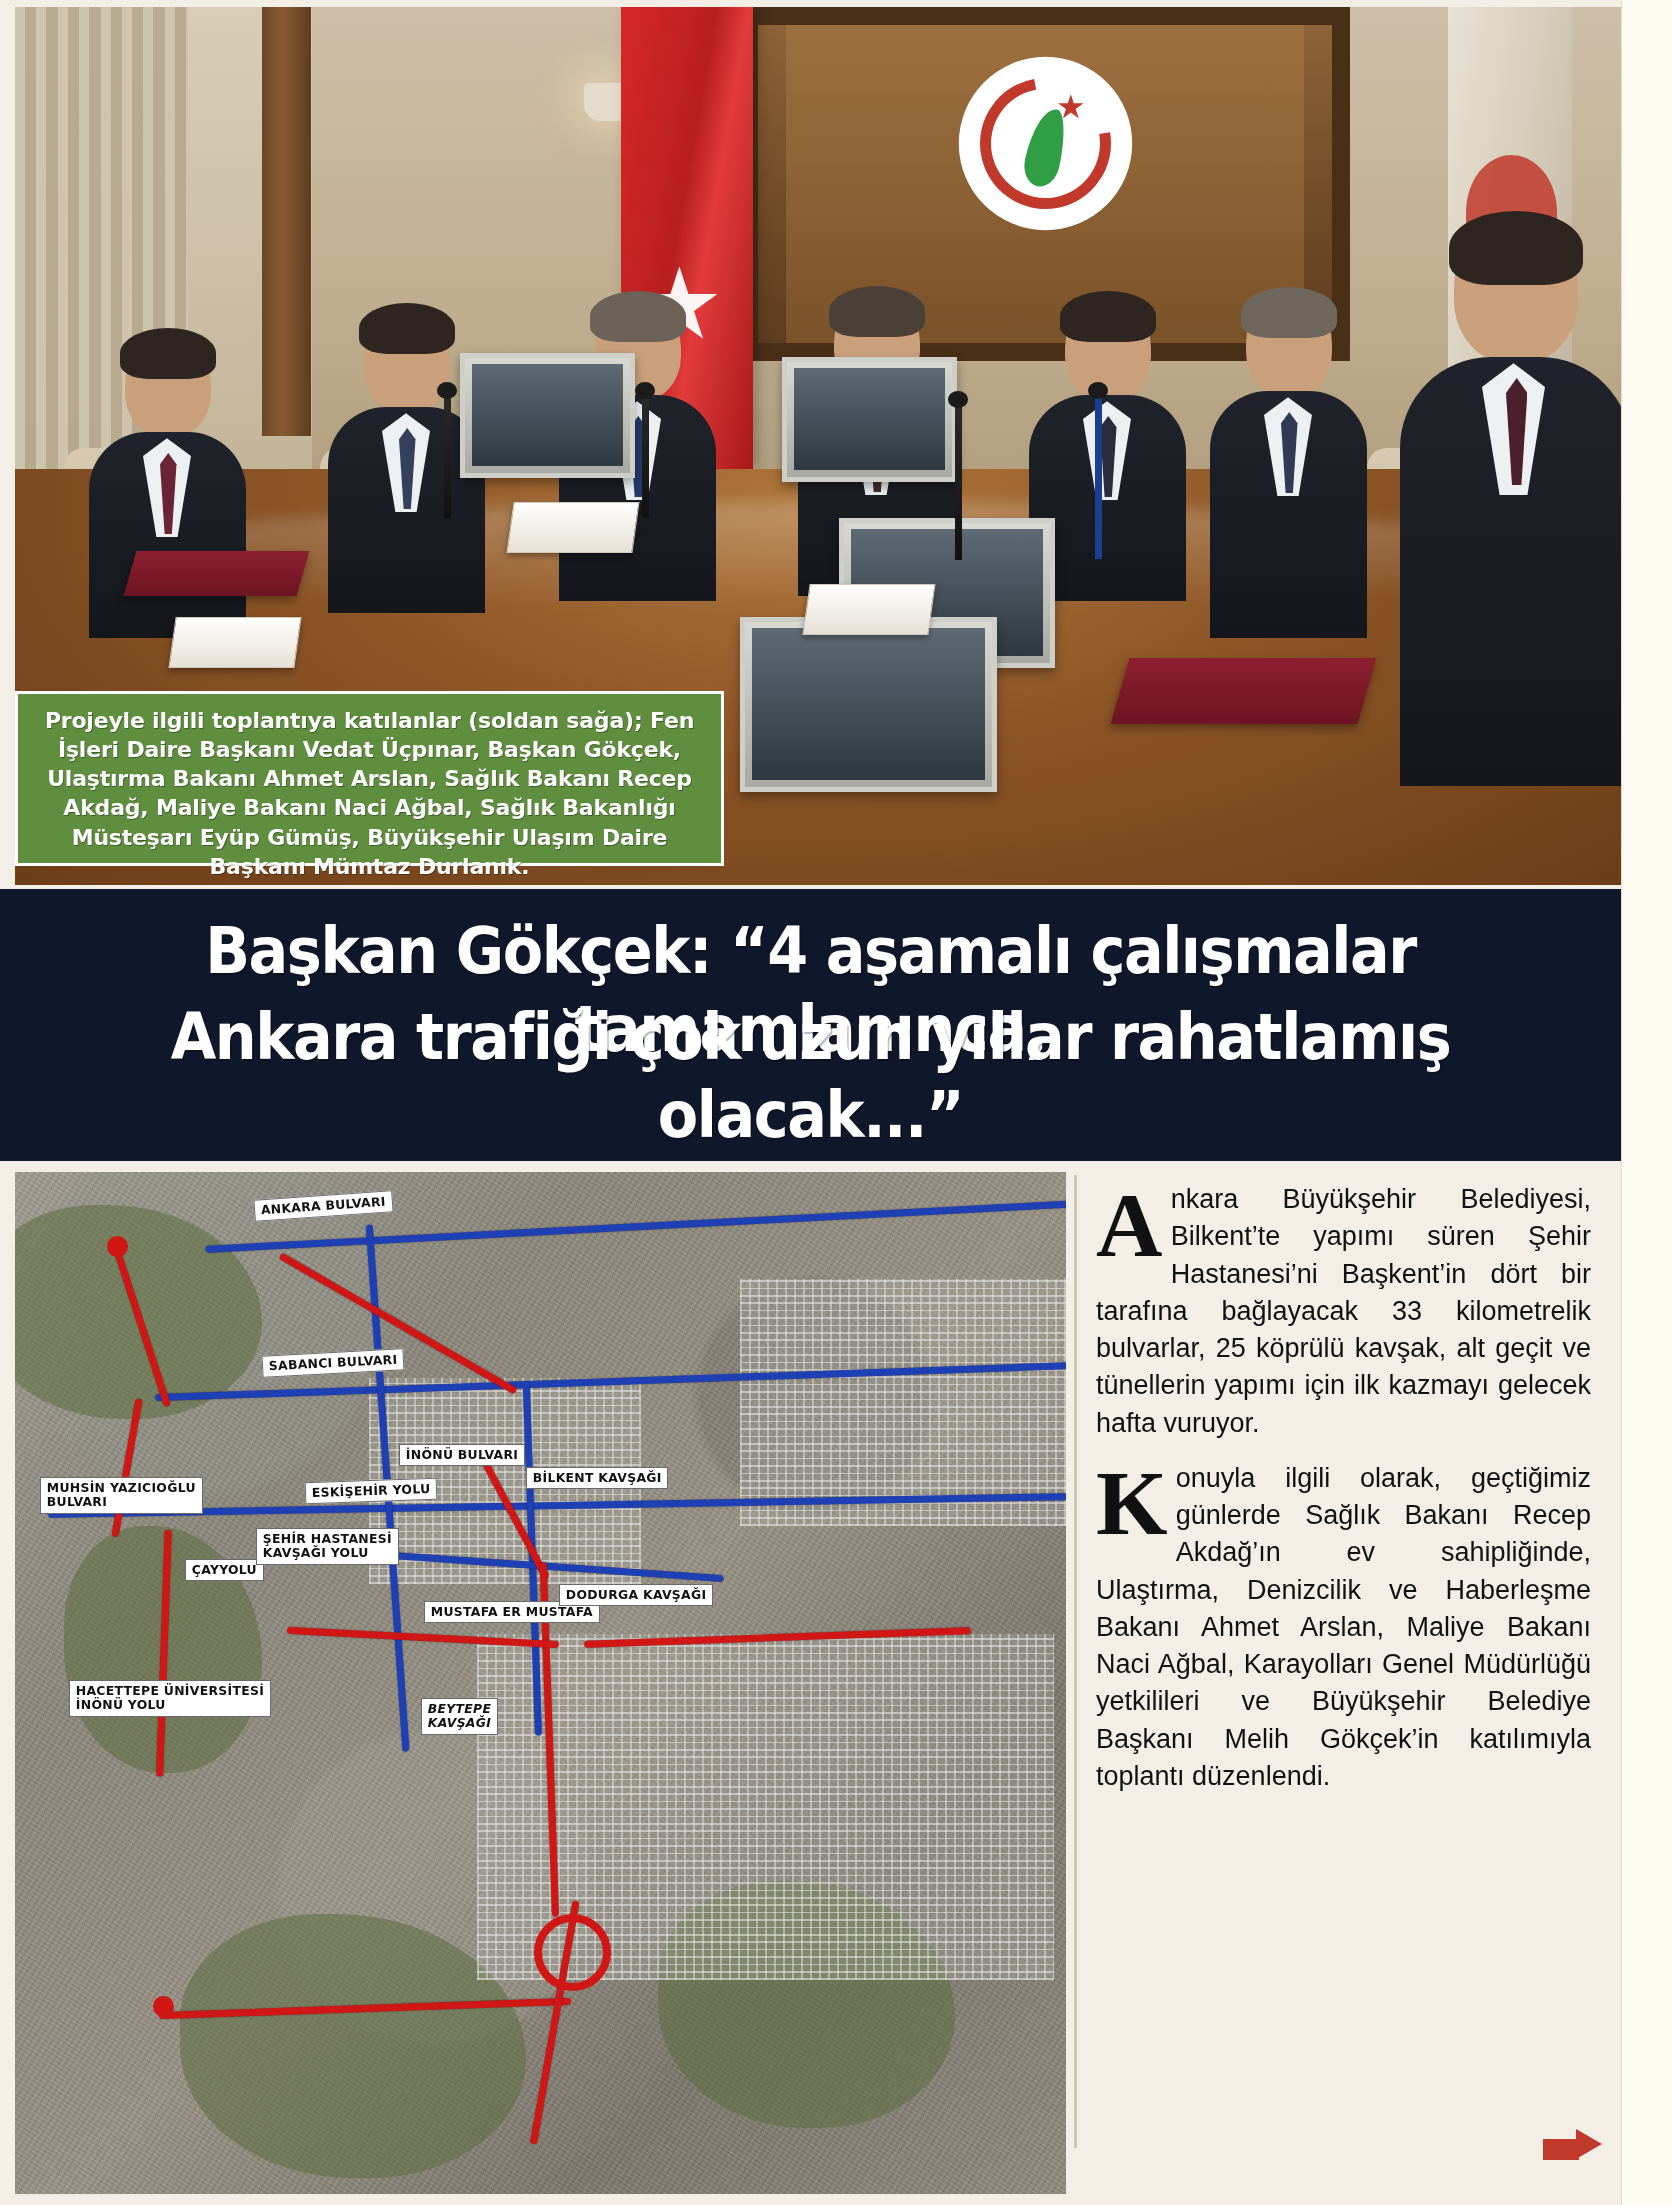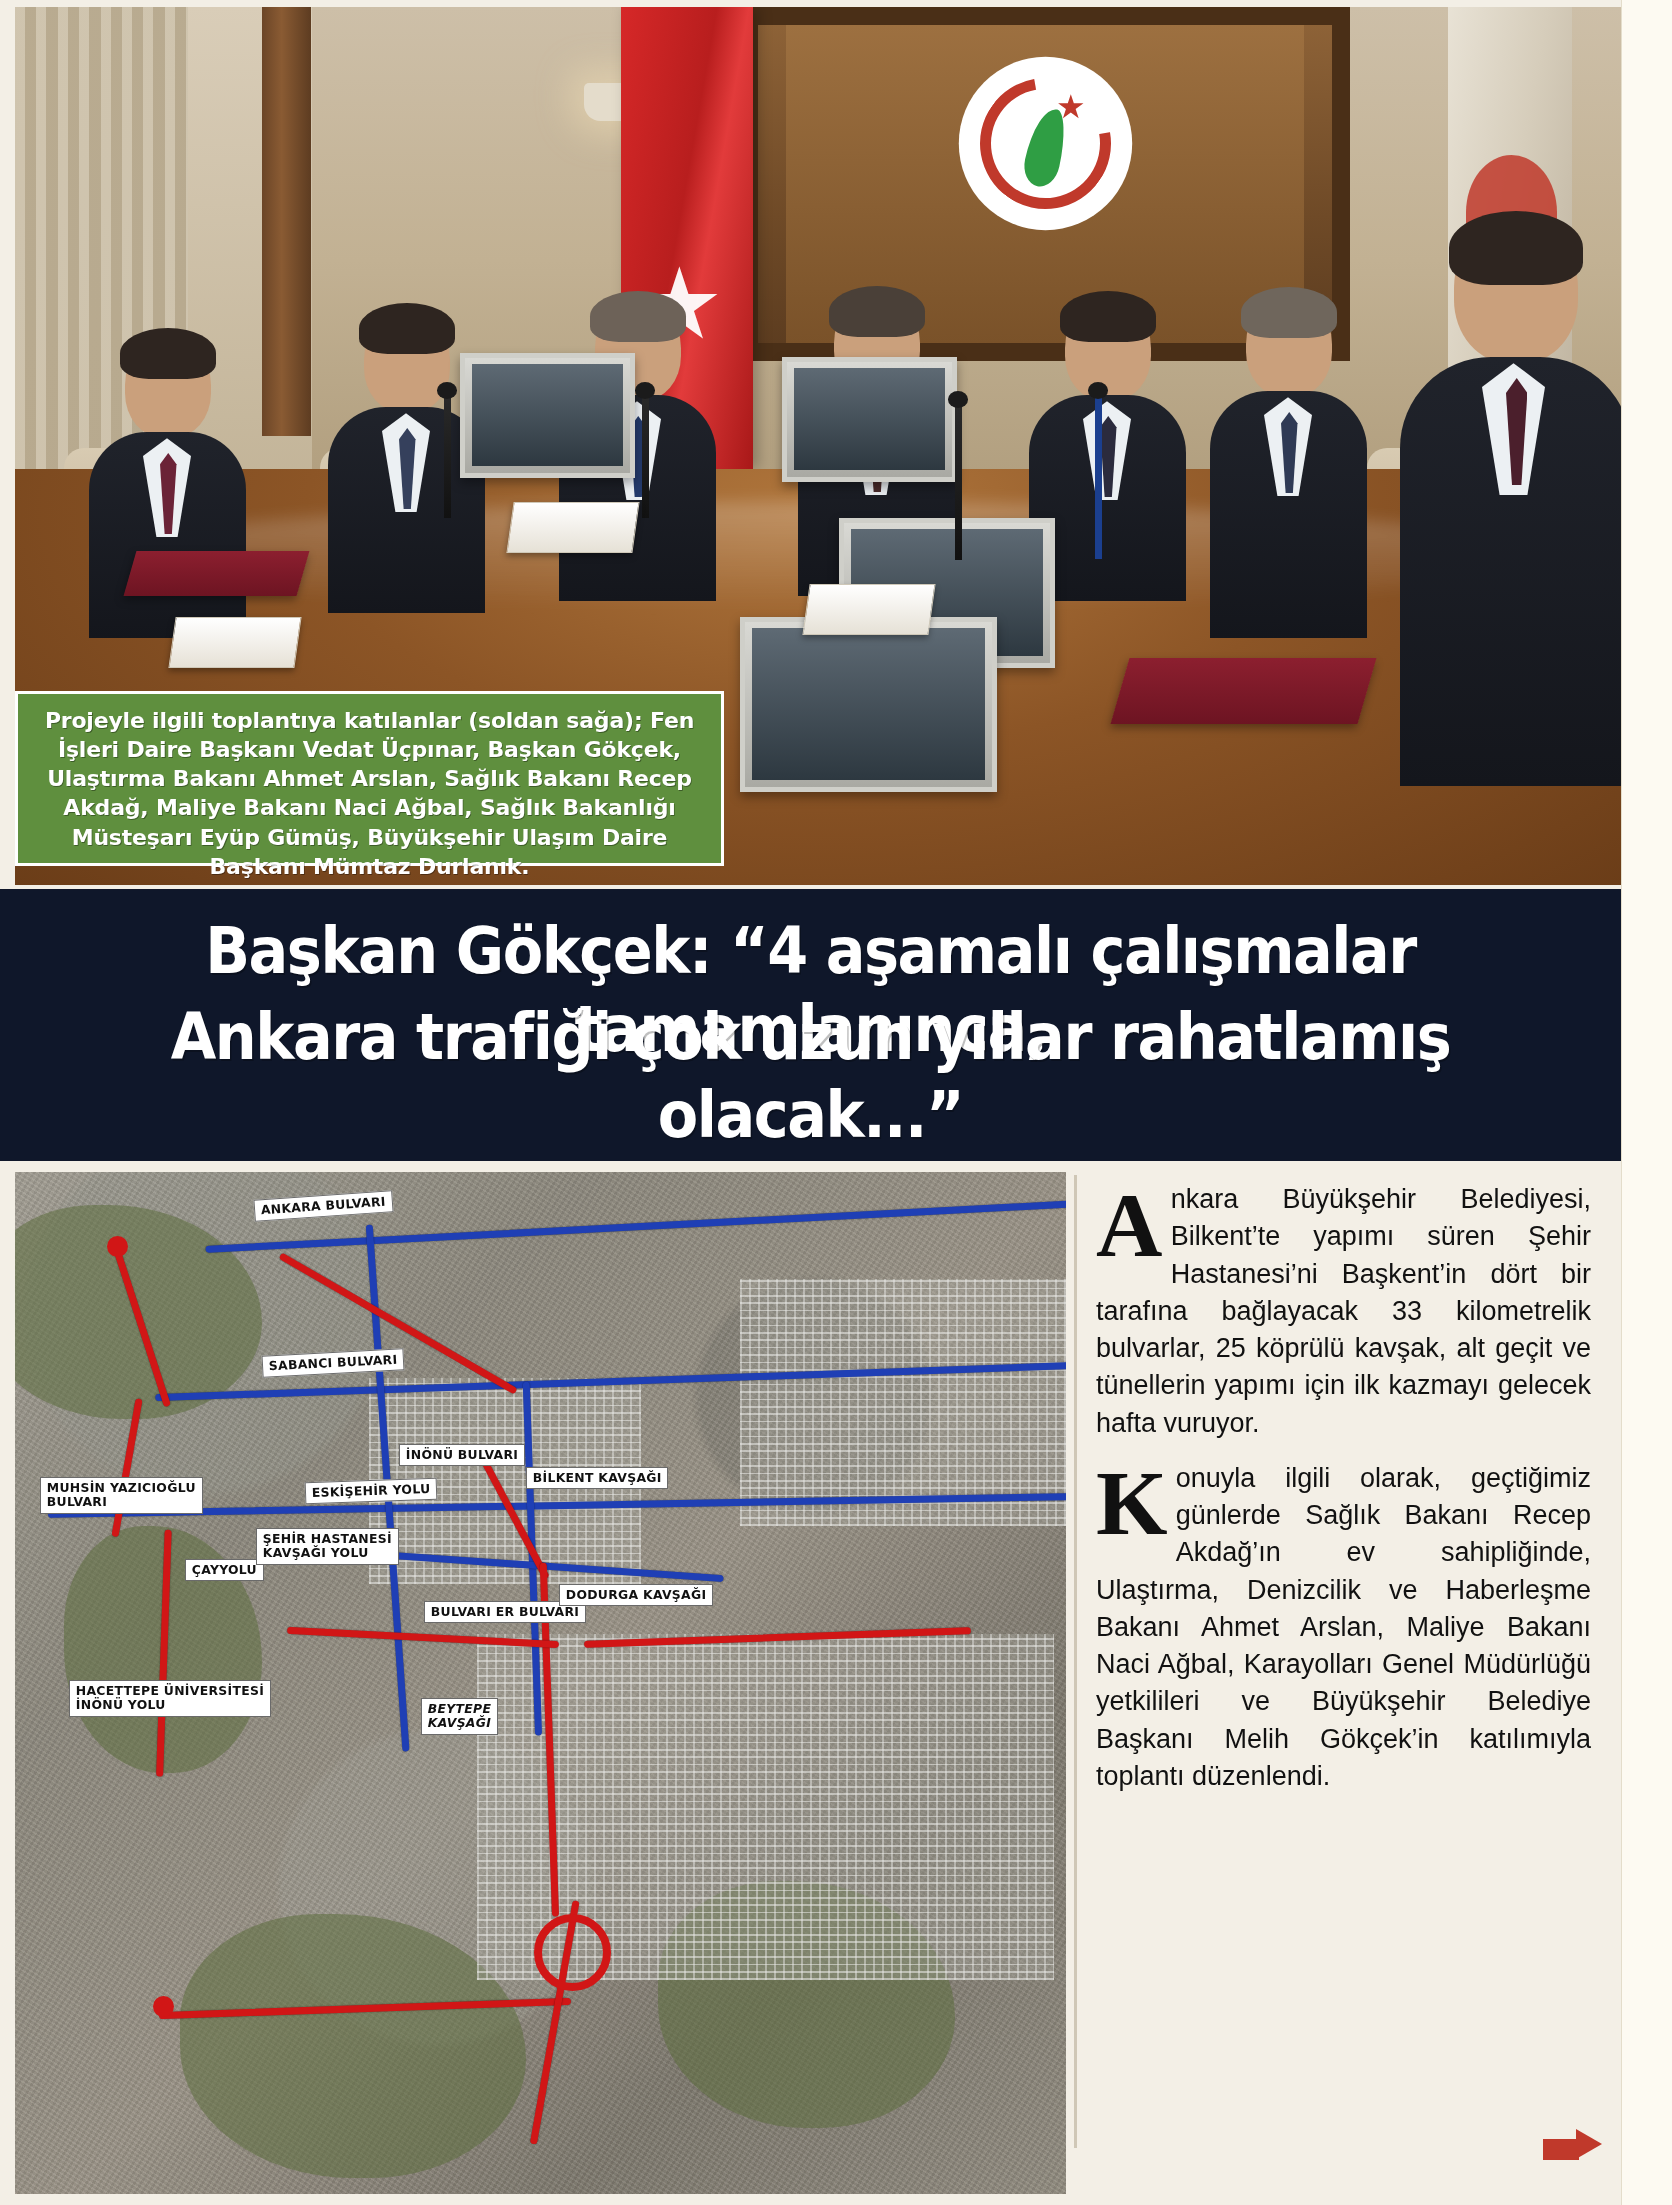--- a/index.html
+++ b/index.html
@@ -536,21 +536,21 @@
     <div class="map-label" style="left:239px; top:23px; transform:rotate(-4deg);">ANKARA BULVARI</div>
     <div class="map-label" style="left:247px; top:180px; transform:rotate(-3deg);">SABANCI BULVARI</div>
     <div class="map-label" style="left:384px; top:272px;">İNÖNÜ BULVARI</div>
     <div class="map-label" style="left:25px;  top:305px;">MUHSİN YAZICIOĞLU
 BULVARI</div>
     <div class="map-label" style="left:290px; top:308px; transform:rotate(-2deg);">ESKİŞEHİR YOLU</div>
     <div class="map-label" style="left:511px; top:295px;">BİLKENT KAVŞAĞI</div>
     <div class="map-label" style="left:170px; top:387px;">ÇAYYOLU</div>
     <div class="map-label" style="left:241px; top:356px;">ŞEHİR HASTANESİ
 KAVŞAĞI YOLU</div>
-    <div class="map-label" style="left:409px; top:429px;">BULVARI ER BULVARI</div>
+    <div class="map-label" style="left:409px; top:429px;">MUSTAFA ER MUSTAFA</div>
     <div class="map-label" style="left:544px; top:412px;">DODURGA KAVŞAĞI</div>
     <div class="map-label" style="left:406px; top:526px;font-style:italic;">BEYTEPE
 KAVŞAĞI</div>
     <div class="map-label" style="left:54px;  top:508px;">HACETTEPE ÜNİVERSİTESİ
 İNÖNÜ YOLU</div>
   </div>
 
   <div class="divider"></div>
 
   <div class="article">

